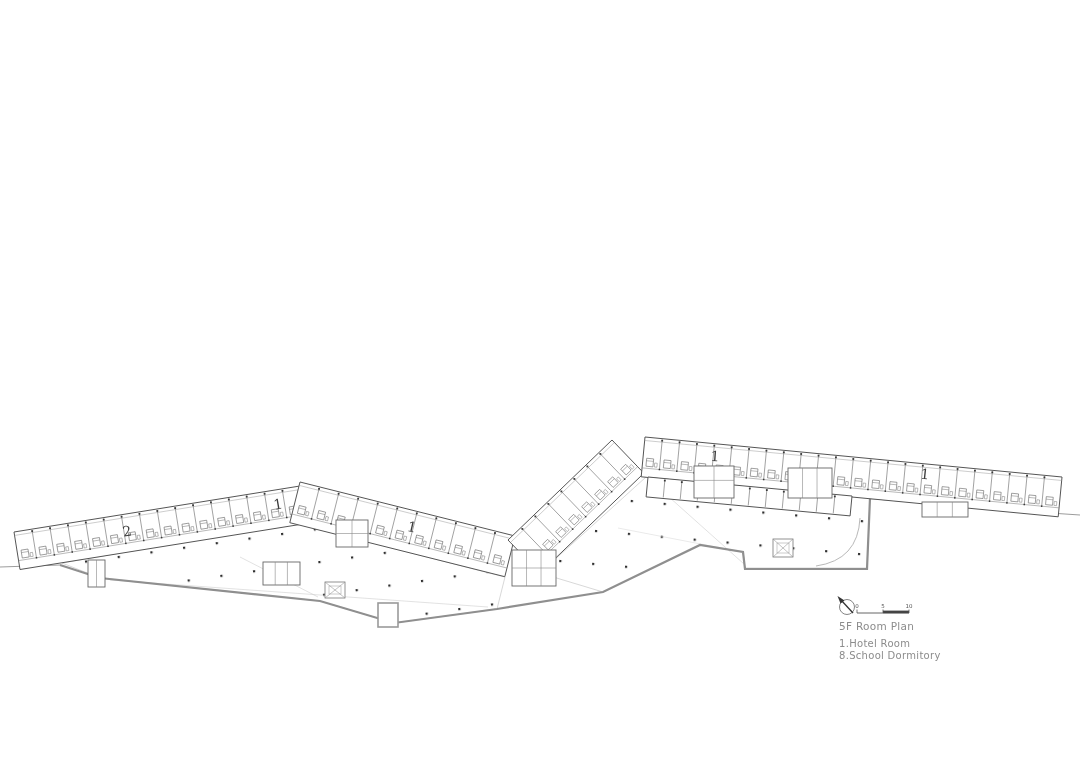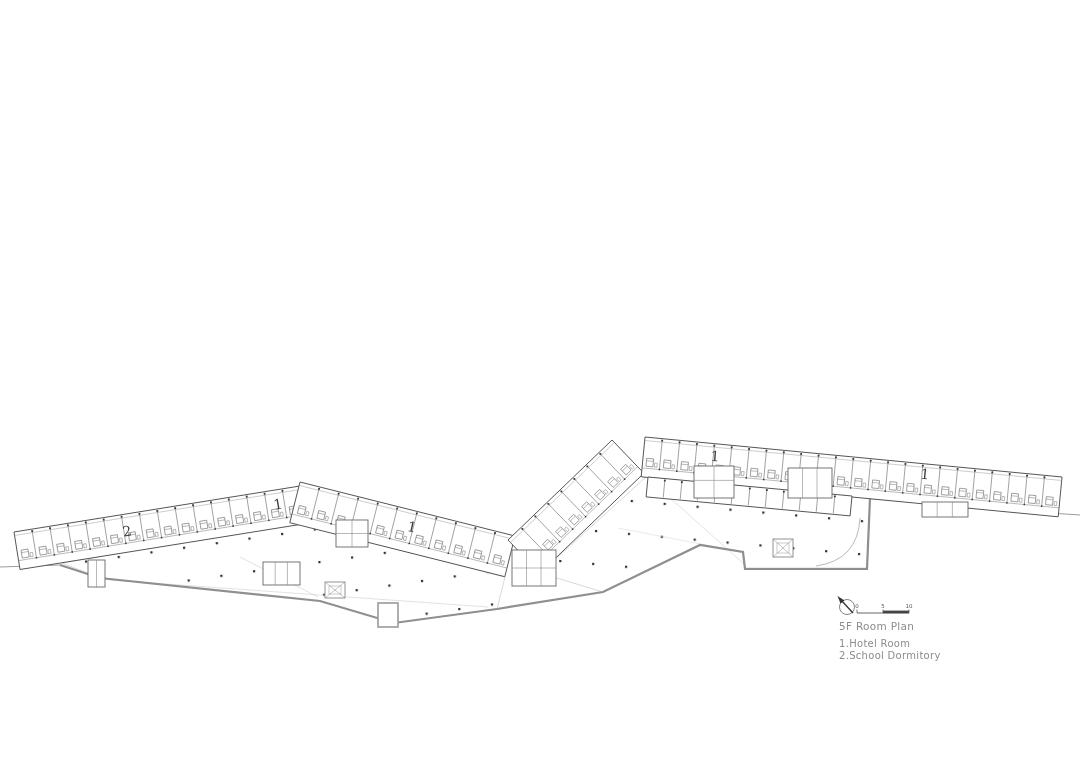--- a/index.html
+++ b/index.html
@@ -622,15 +622,15 @@
       <line x1="909" y1="609.5" x2="909" y2="613" stroke="#555" stroke-width="0.8"></line>
       <text class="tick-num" x="857" y="607.5" text-anchor="middle">0</text>
       <text class="tick-num" x="883" y="607.5" text-anchor="middle">5</text>
       <text class="tick-num" x="909" y="607.5" text-anchor="middle">10</text>
     </g>
   </svg>
 
   <div id="plan-title" class="annot">5F Room Plan</div>
   <div id="legend" class="annot">
     <div>1.Hotel Room</div>
-    <div>2.School Dormitory</div>
+    <div>8.School Dormitory</div>
   </div>
 </div>
 
 </body></html>

